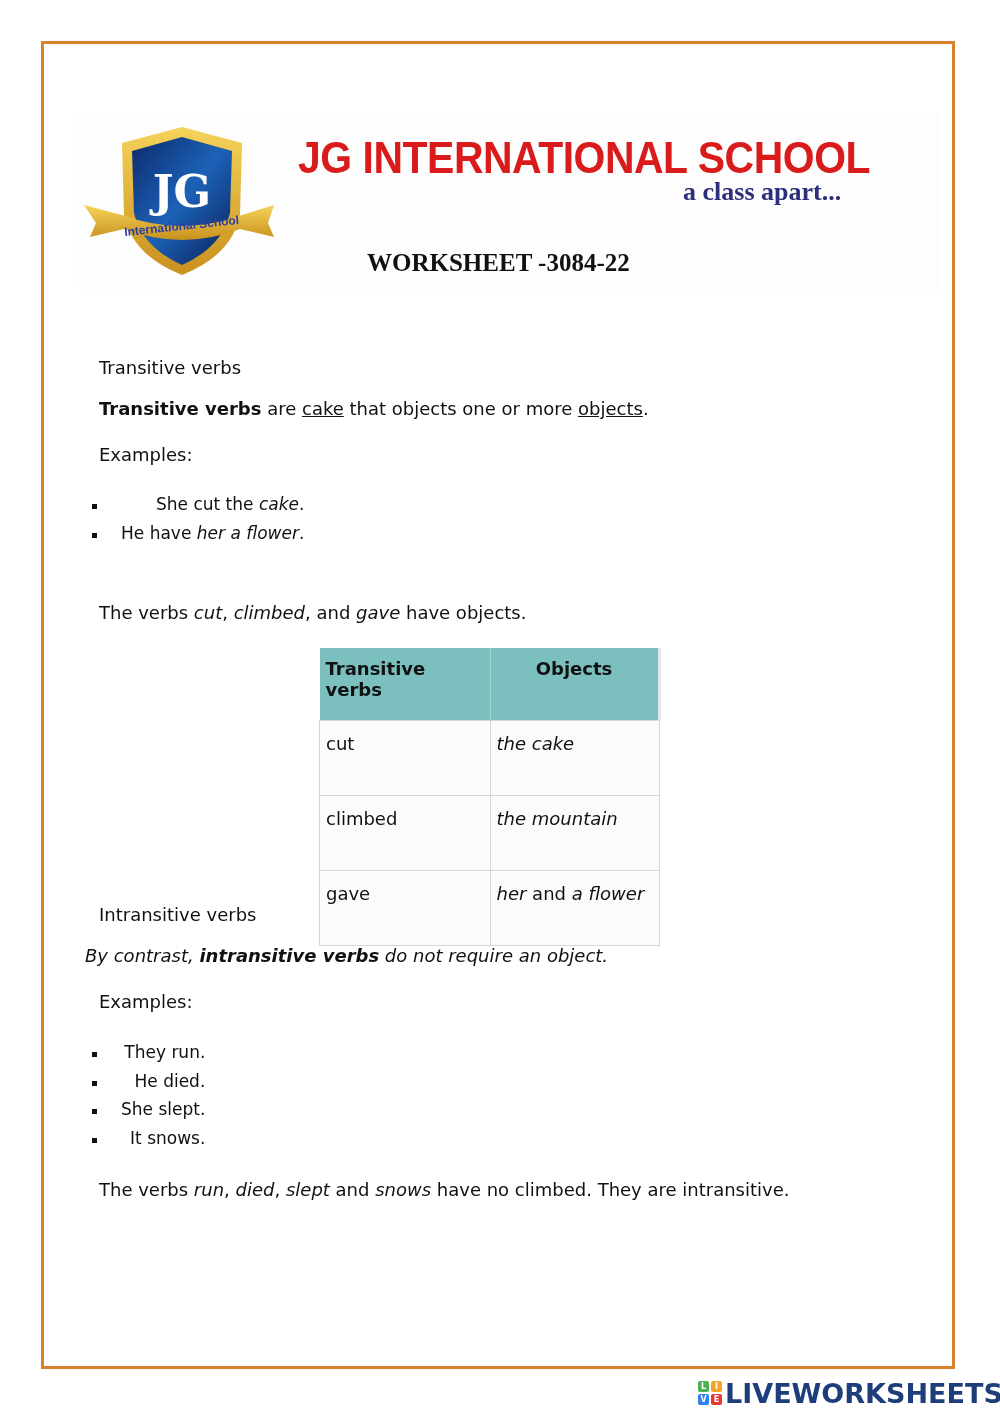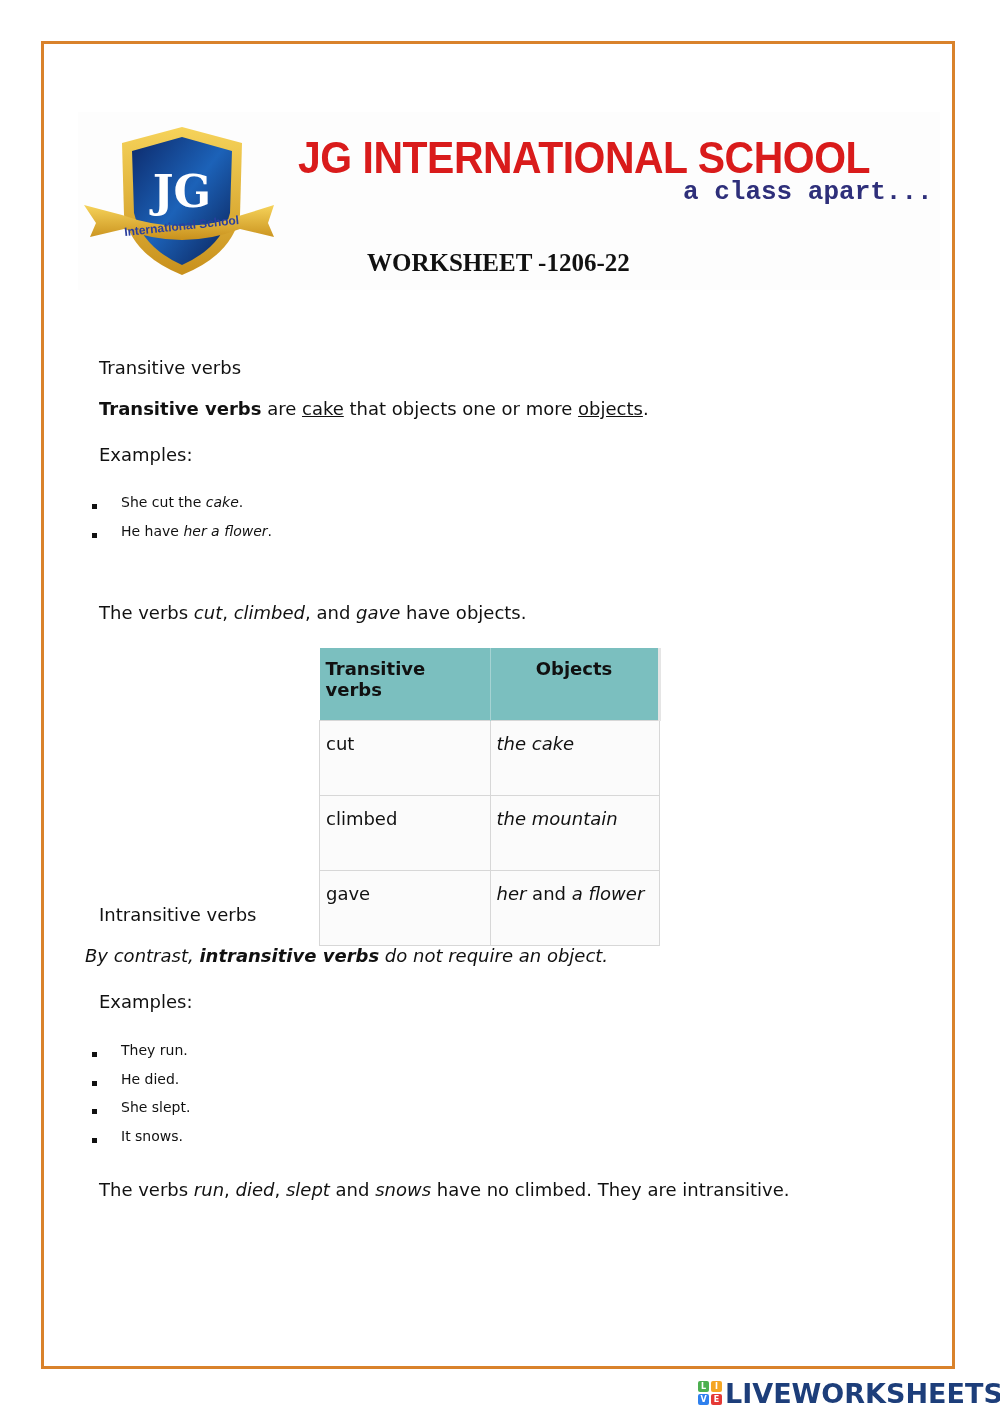--- a/index.html
+++ b/index.html
@@ -15,33 +15,33 @@
     position: absolute; left: 78px; top: 112px; width: 862px; height: 178px;
     background: #fdfdfd;
   }
   .crest { position: absolute; left: 82px; top: 125px; width: 194px; height: 155px; }
   .school-name {
     position: absolute; left: 298px; top: 133px; font-family: "Liberation Sans", sans-serif;
     font-weight: bold; font-size: 44px; color: #d91b1b; letter-spacing: -0.5px; white-space: nowrap;
     transform: scaleX(0.93); transform-origin: left top;
   }
   .tagline {
-    position: absolute; left: 683px; top: 177px; font-family: Liberation Mono, monospace;
+    position: absolute; left: 683px; top: 177px; font-family: Liberation Serif, serif;
     font-weight: bold; font-size: 26px; color: #2e2f7a; white-space: nowrap;
   }
   .ws-title {
     position: absolute; left: 367px; top: 249px; font-family: "Liberation Serif", serif;
     font-weight: bold; font-size: 25px; color: #111; white-space: nowrap;
   }
   .txt { position: absolute; font-size: 18px; white-space: nowrap; }
   .txt b { font-weight: bold; }
   .txt i { font-style: italic; }
   .txt u { text-decoration: underline; }
   .bullet-list { position: absolute; left: 90px; margin: 0; padding: 0; list-style: none; }
-  .bullet-list li { position: relative; height: 28.5px; font-size: 14px; padding-left: 31px; white-space: nowrap; }
+  .bullet-list li { position: relative; height: 28.5px; font-size: 17px; padding-left: 31px; white-space: nowrap; text-align: right; }
   .bullet-list li::before {
     content: ""; position: absolute; left: 2px; top: 10px; width: 5px; height: 5px; background: #111;
   }
   table.vt {
     position: absolute; left: 319px; top: 648px; border-collapse: collapse; font-size: 18px;
   }
   table.vt th {
     background: #7bbfbf; height: 62px; font-weight: bold; text-align: center; vertical-align: top;
     padding: 10px 6px 0 6px; border-right: 1px solid #a6d3d3;
   }
@@ -76,21 +76,21 @@
   </defs>
   <path d="M40 18 L100 2 L160 18 L158 90 Q150 130 100 150 Q50 130 42 90 Z" fill="url(#goldG)"></path>
   <path d="M50 26 L100 12 L150 26 L148 88 Q140 122 100 140 Q60 122 52 88 Z" fill="url(#shieldG)"></path>
   <text x="100" y="82" text-anchor="middle" font-family="DejaVu Serif, serif" font-size="44" font-weight="bold" fill="#ffffff">JG</text>
   <path d="M2 80 L40 90 Q100 112 160 90 L192 80 L186 98 L192 112 L158 104 Q100 126 42 104 L8 112 L14 98 Z" fill="url(#goldG)"></path>
   <text x="100" y="105" text-anchor="middle" font-family="Liberation Sans, sans-serif" font-size="12" font-weight="bold" fill="#2b3f9e" transform="rotate(-6 100 105)">International School</text>
 </svg>
 
 <div class="school-name">JG INTERNATIONAL SCHOOL</div>
 <div class="tagline">a class apart...</div>
-<div class="ws-title">WORKSHEET -1206-22</div>
+<div class="ws-title">WORKSHEET -3084-22</div>
 
 <div class="txt" style="left:99px; top:357px;">Transitive verbs</div>
 
 <div class="txt" style="left:99px; top:398px;">
   <b>Transitive verbs</b><span> are </span><u>cake</u><span> that objects one or more </span><u>objects</u><span>.</span>
 </div>
 
 <div class="txt" style="left:99px; top:444px;">Examples:</div>
 
 <ul class="bullet-list" style="top:494px;">

